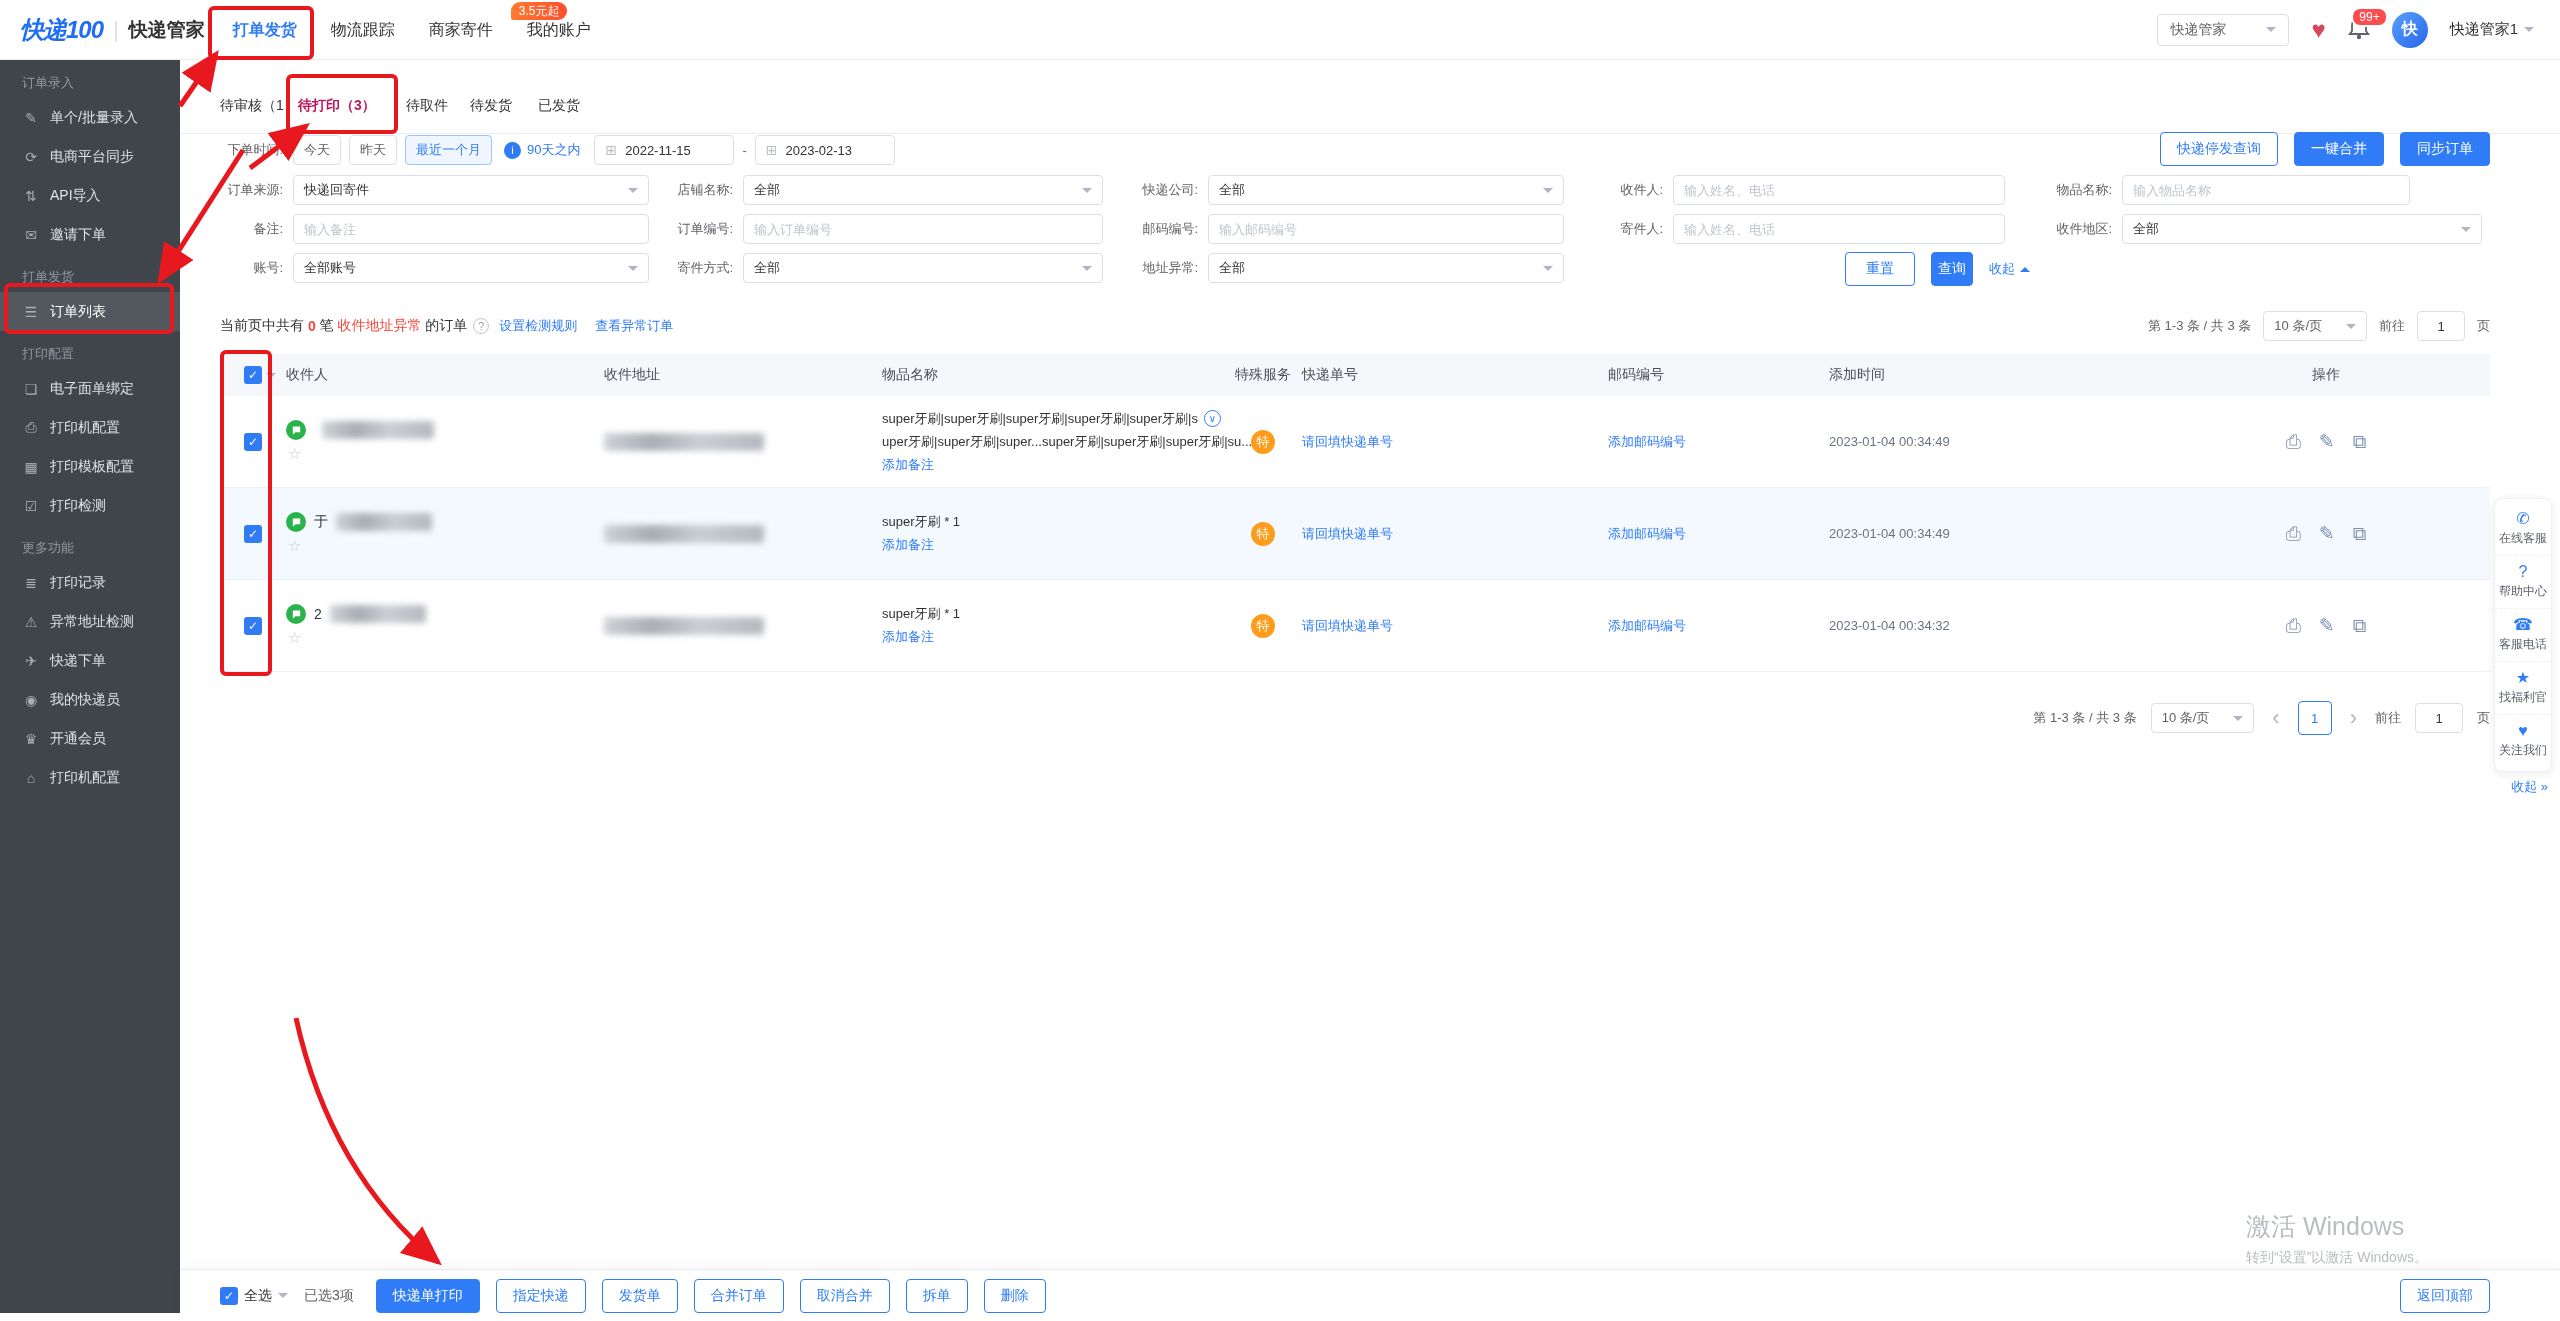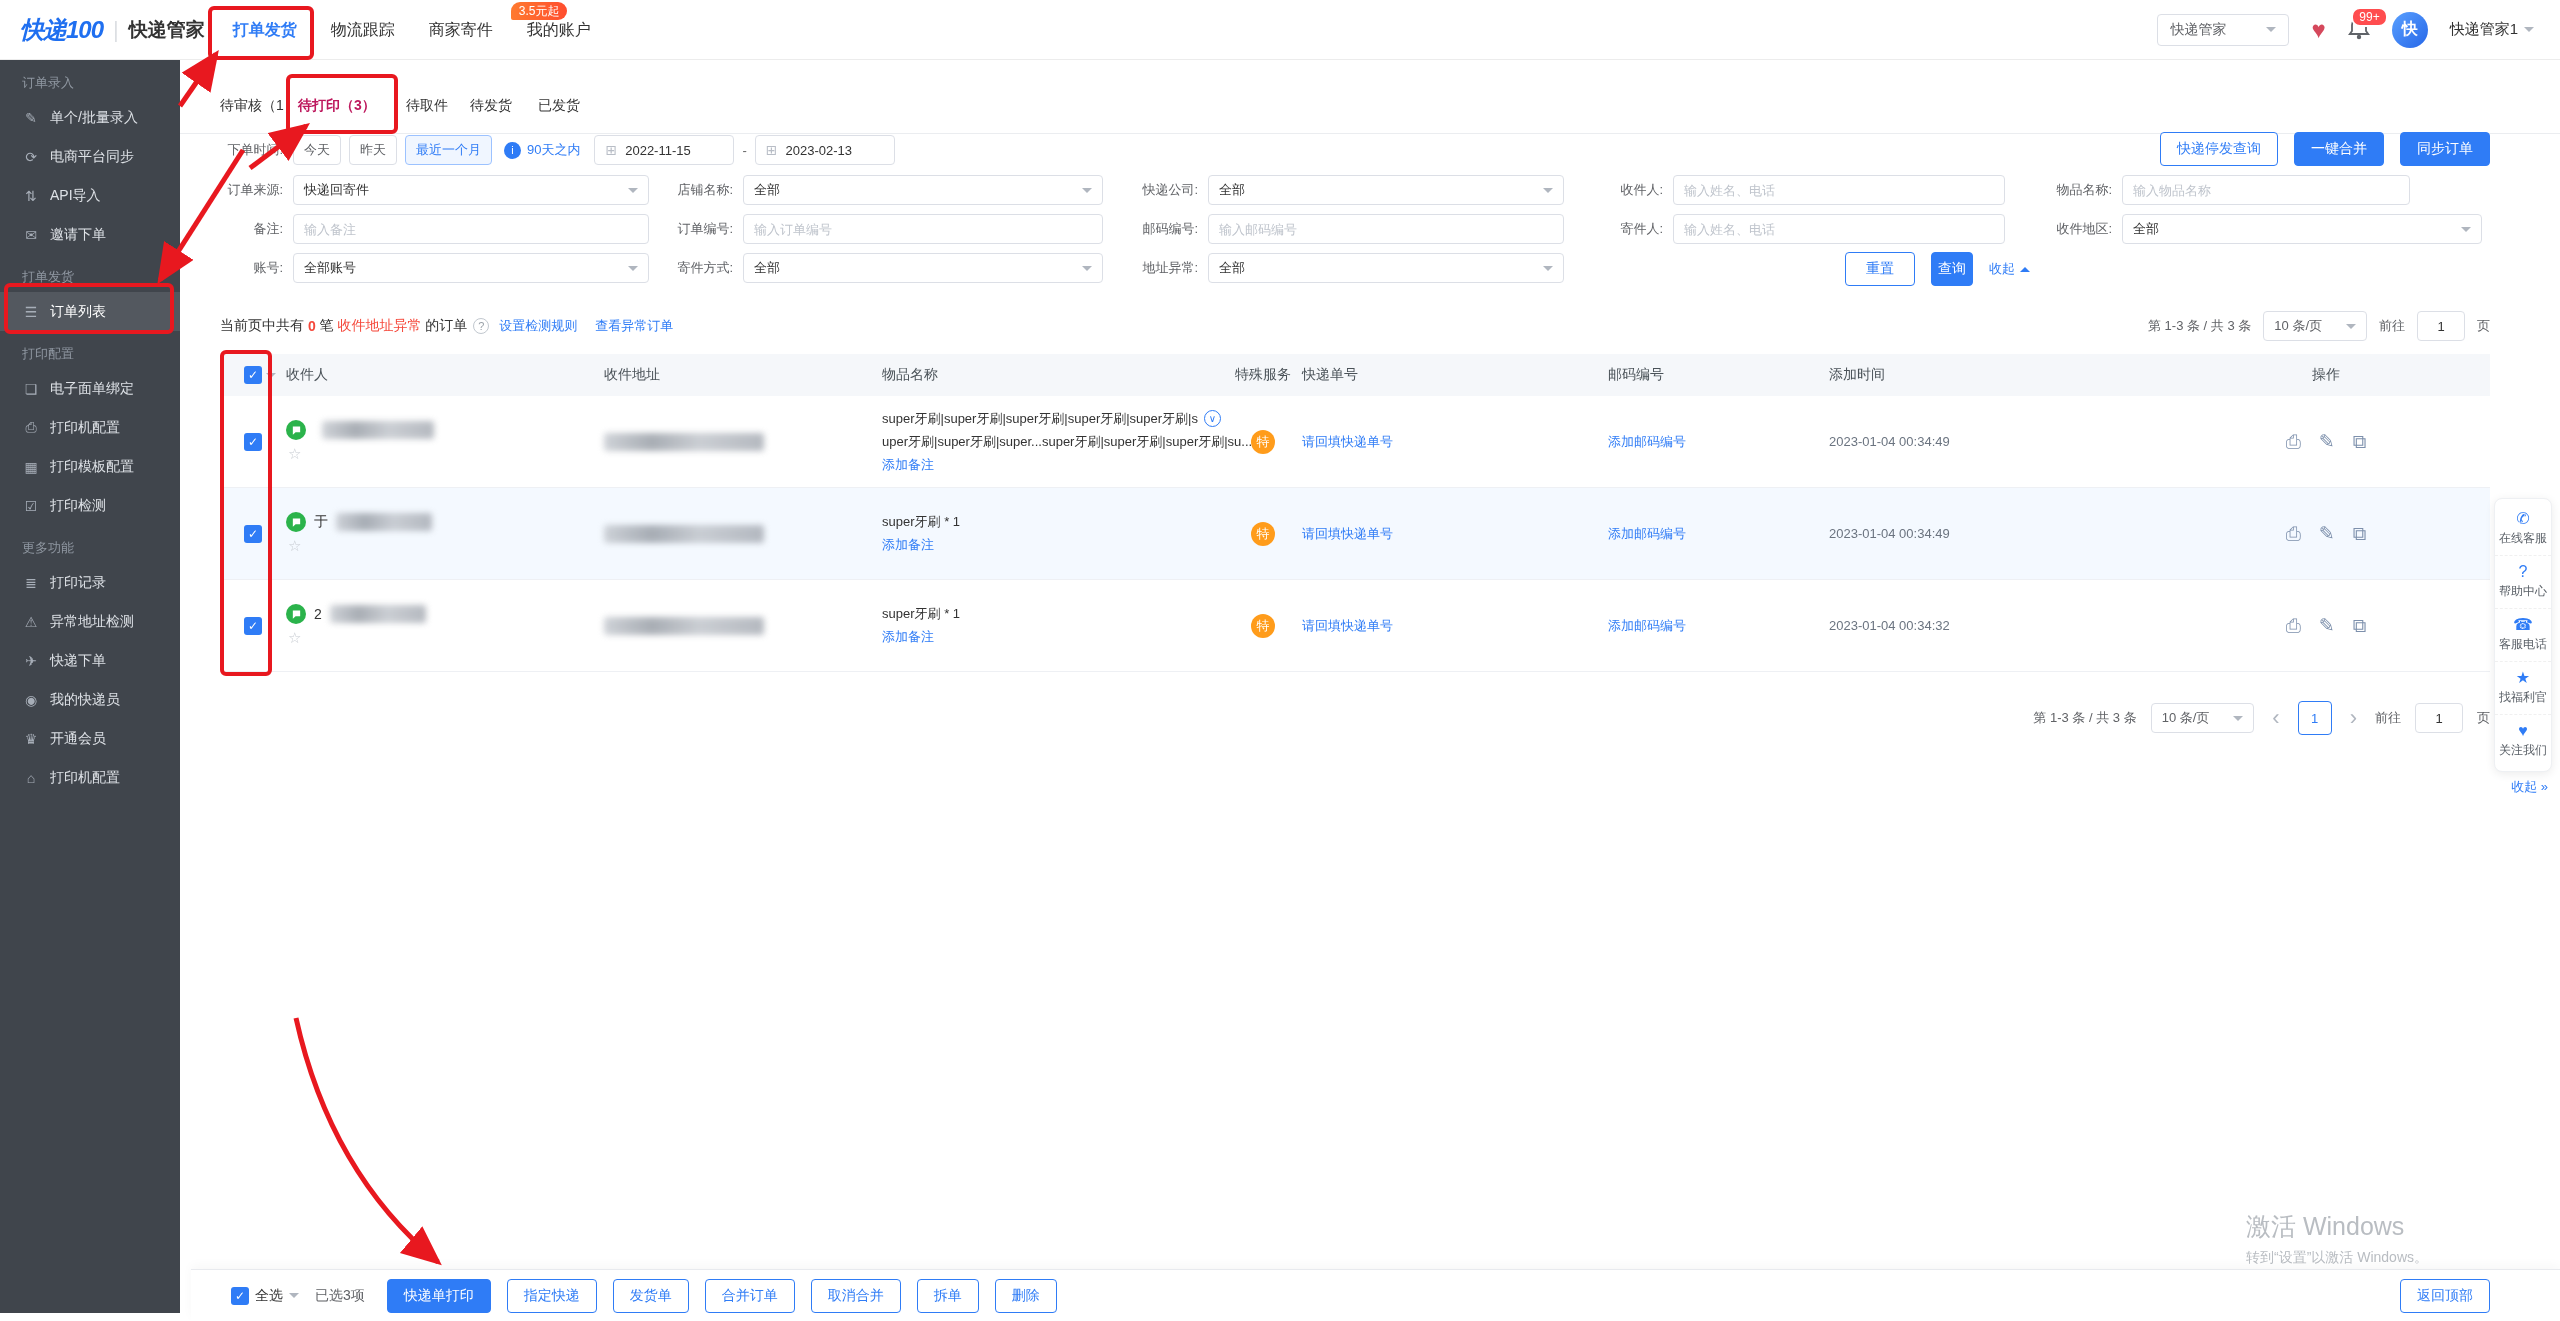--- a/index.html
+++ b/index.html
@@ -101,21 +101,21 @@
   .svc-badge { width:24px; height:24px; border-radius:50%; background:#ff9c1b; color:#fff; font-size:13px; display:flex; align-items:center; justify-content:center; }
   .t-link { font-size:13px; color:#2f7cf6; cursor:pointer; }
   .t-time { font-size:13px; color:#6b7480; }
   .op-ic { font-size:19px; color:#7d90ac; cursor:pointer; line-height:1; }
 
   .pager { position:absolute; left:40px; right:70px; top:636px; height:44px; display:flex; align-items:center; justify-content:flex-end; gap:14px; font-size:13px; color:#606266; }
   .page-arrow { color:#b0b6bf; font-size:22px; cursor:pointer; padding:0 4px; }
   .page-box { width:34px; height:34px; border:1px solid #2f7cf6; color:#2f7cf6; border-radius:4px; display:flex; align-items:center; justify-content:center; cursor:pointer; }
 
   
-  .bottombar { position:absolute; left:11px; right:0; bottom:0; height:52px; background:#fff; border-top:1px solid #e8eaee; box-shadow:0 -4px 10px rgba(0,0,0,.03); display:flex; align-items:center; padding-left:40px; gap:16px; z-index:8; }
+  .bottombar { position:absolute; left:0; right:0; bottom:0; height:52px; background:#fff; border-top:1px solid #e8eaee; box-shadow:0 -4px 10px rgba(0,0,0,.03); display:flex; align-items:center; padding-left:40px; gap:16px; z-index:8; }
   .bb-label { font-size:14px; color:#333; display:flex; align-items:center; gap:6px; cursor:pointer; }
   .bb-count { font-size:14px; color:#606266; margin-right:6px; }
   .bb-btn { height:34px; border-radius:4px; font-size:14px; padding:0 16px; display:inline-flex; align-items:center; cursor:pointer; }
   .back-top { margin-left:auto; margin-right:70px; }
 
   
   .floatbar { position:absolute; right:8px; top:498px; width:58px; background:#fff; border:1px solid #eef0f3; border-radius:8px; box-shadow:0 2px 10px rgba(0,0,0,.08); padding:4px 0; z-index:20; display:flex; flex-direction:column; }
   .fp-item { display:flex; flex-direction:column; align-items:center; gap:3px; padding:8px 0; border-bottom:1px dashed #f0f0f0; cursor:pointer; }
   .fp-item:last-child { border-bottom:none; }
   .fp-icon { color:#2f7cf6; font-size:16px; line-height:1; }

